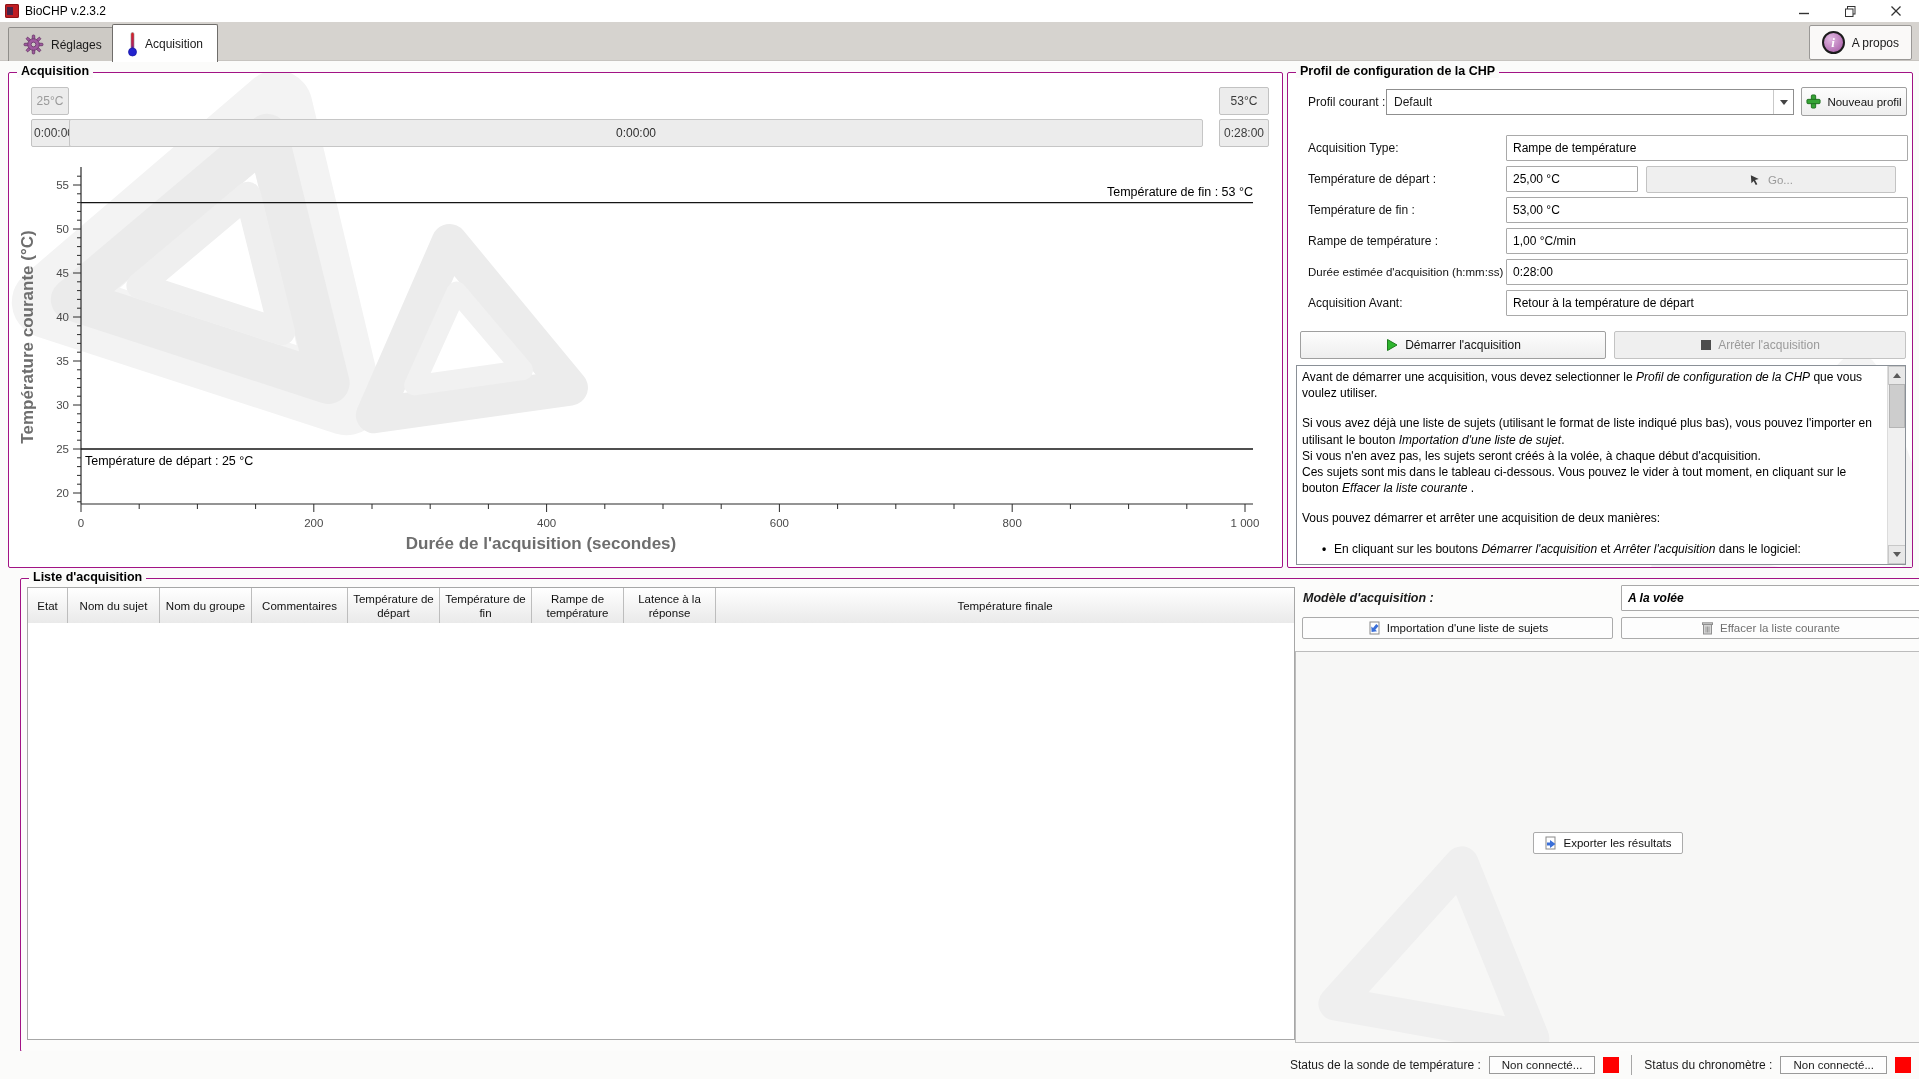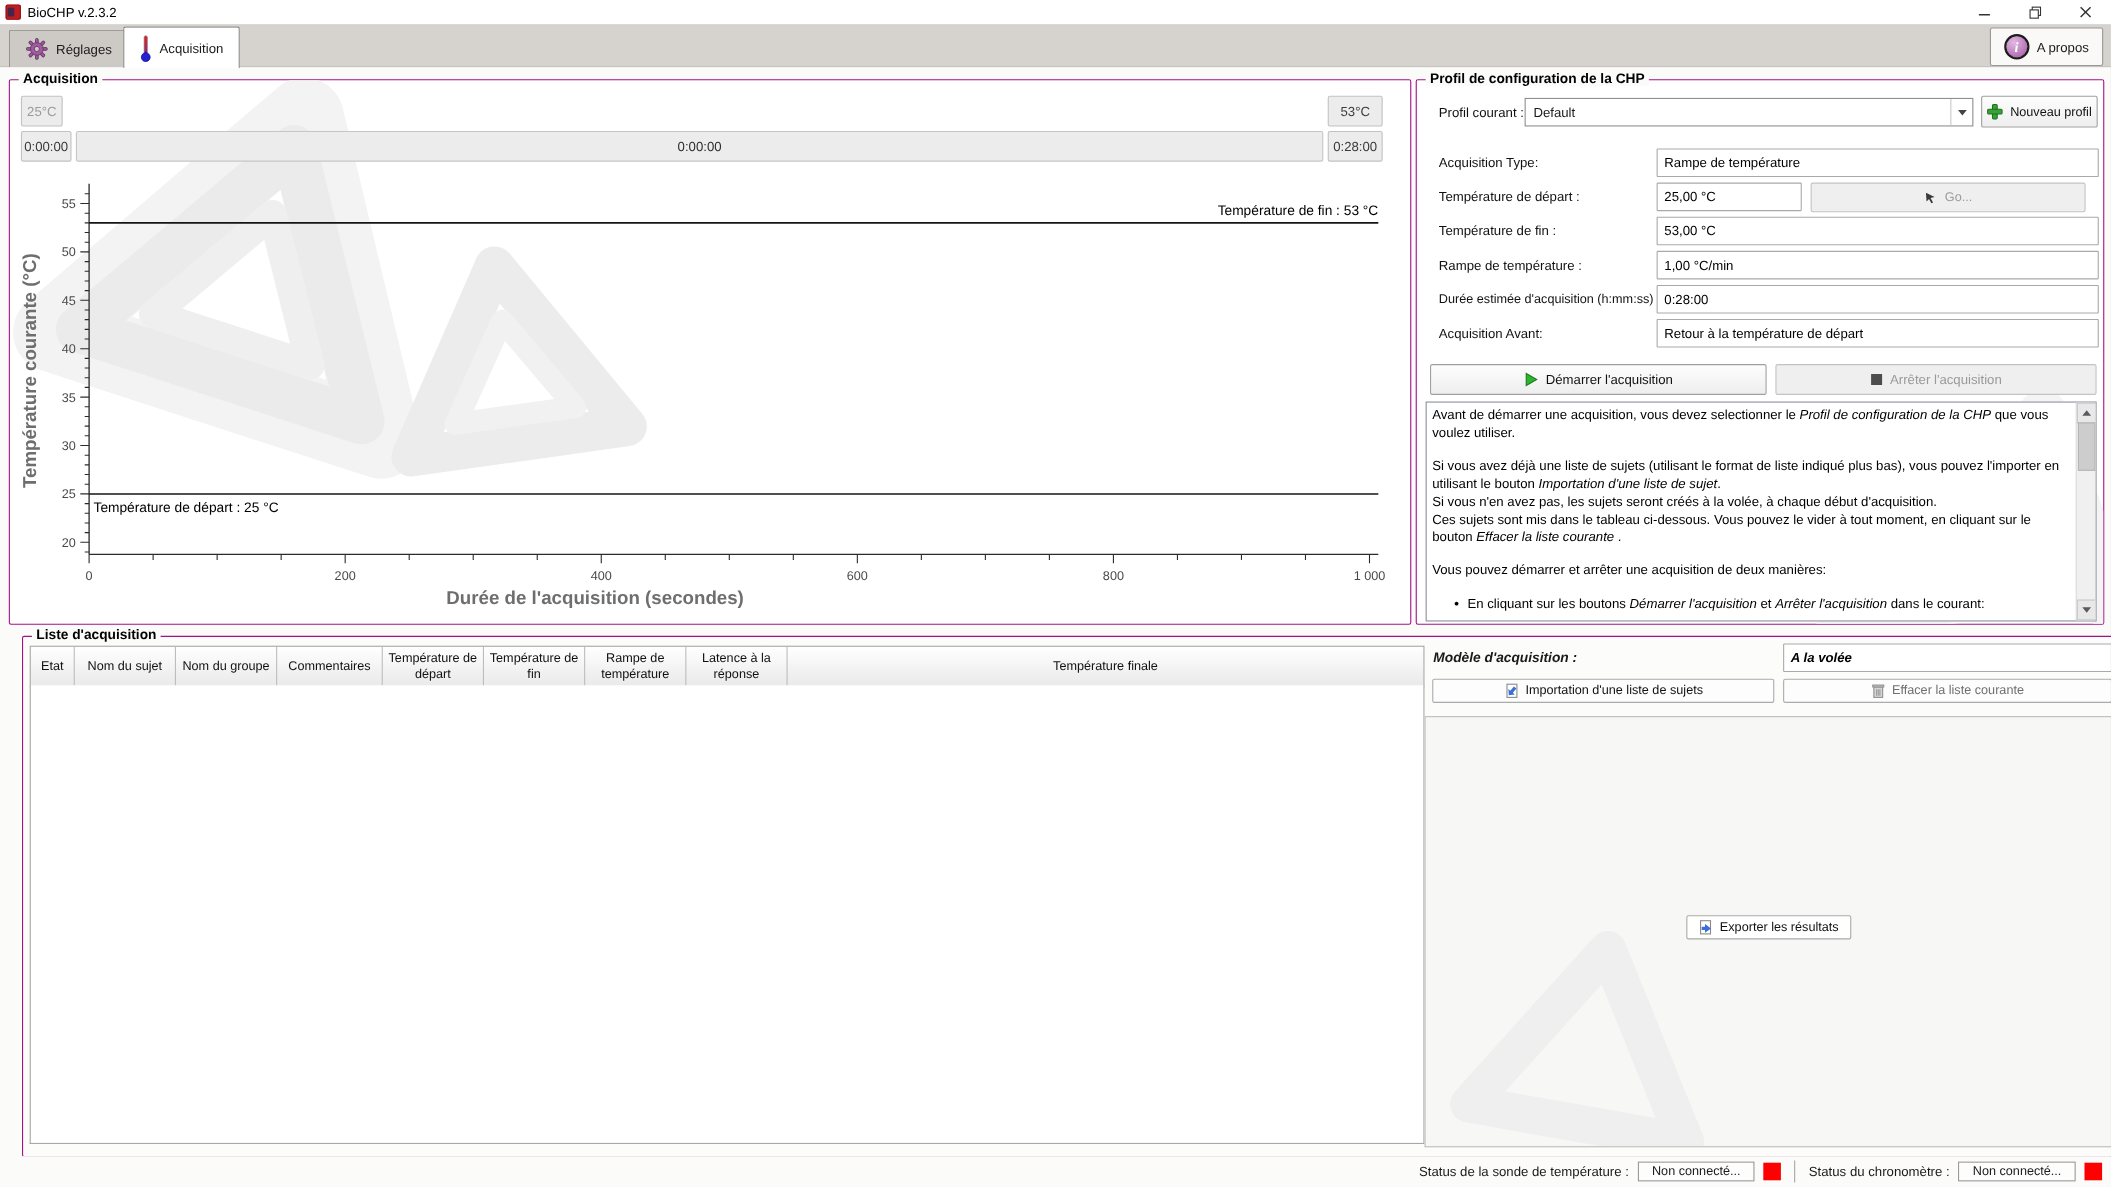--- a/index.html
+++ b/index.html
@@ -30,21 +30,21 @@
 
   
   .group{position:absolute;border:1.5px solid #A21385;border-radius:2px;background:#fff;}
   .group-label{position:absolute;top:-9px;left:8px;background:#fbfbfa;padding:0 4px;font-weight:bold;
                font-size:12.5px;color:#000;z-index:5;}
   .wm{position:absolute;inset:0;z-index:0;pointer-events:none;}
   .gcontent{position:absolute;inset:0;z-index:1;}
 
   
   .pr-box{position:absolute;height:26px;background:#ececec;border:1px solid #c2c2c2;border-radius:2px;
-          display:flex;align-items:center;justify-content:center;color:#3c3c3c;}
+          display:flex;align-items:center;justify-content:center;color:#3c3c3c;margin-left:12px;}
   .pr-bar{position:absolute;height:26px;background:#ececec;border:1px solid #c6c6c6;border-radius:2px;
           display:flex;align-items:center;justify-content:center;color:#2e2e2e;}
   .muted{color:#9b9b9b;}
 
   
   #chart-svg text.tick{font-family:"Liberation Sans",sans-serif;font-size:11.5px;fill:#4a4a4a;}
   #chart-svg text.ann{font-family:"Liberation Sans",sans-serif;font-size:12.5px;fill:#000;}
   #chart-svg text.axis-title{font-family:"Liberation Sans",sans-serif;font-size:17px;font-weight:bold;fill:#6e6e6e;}
 
   
@@ -331,21 +331,21 @@
       <div class="instructions">
         <div class="inst-text" id="instructions">
             <div class="p"><span>Avant de démarrer une acquisition, vous devez selectionner le </span><span style="font-style: italic;">Profil de configuration de la CHP</span><span> que vous voulez utiliser.</span></div>
             <div class="spacer"></div>
             <div class="p"><span>Si vous avez déjà une liste de sujets (utilisant le format de liste indiqué plus bas), vous pouvez l'importer en utilisant le bouton </span><span style="font-style: italic;">Importation d'une liste de sujet</span><span>.</span></div>
             <div class="p"><span>Si vous n'en avez pas, les sujets seront créés à la volée, à chaque début d'acquisition.</span></div>
             <div class="p"><span>Ces sujets sont mis dans le tableau ci-dessous. Vous pouvez le vider à tout moment, en cliquant sur le bouton </span><span style="font-style: italic;">Effacer la liste courante</span><span> .</span></div>
             <div class="spacer"></div>
             <div class="p"><span>Vous pouvez démarrer et arrêter une acquisition de deux manières:</span></div>
             <div class="spacer"></div>
-            <div class="bullet"><span>En cliquant sur les boutons </span><span style="font-style: italic;">Démarrer l'acquisition</span><span> et </span><span style="font-style: italic;">Arrêter l'acquisition</span><span> dans le courant:</span></div>
+            <div class="bullet"><span>En cliquant sur les boutons </span><span style="font-style: italic;">Démarrer l'acquisition</span><span> et </span><span style="font-style: italic;">Arrêter l'acquisition</span><span> dans le logiciel:</span></div>
           </div>
         <div class="vscroll">
           <div class="sb-btn sb-up">
               <span class="tri-up"></span>
             </div>
           <div class="sb-thumb"></div>
           <div class="sb-btn sb-down">
               <span class="tri-down"></span>
             </div>
         </div>

